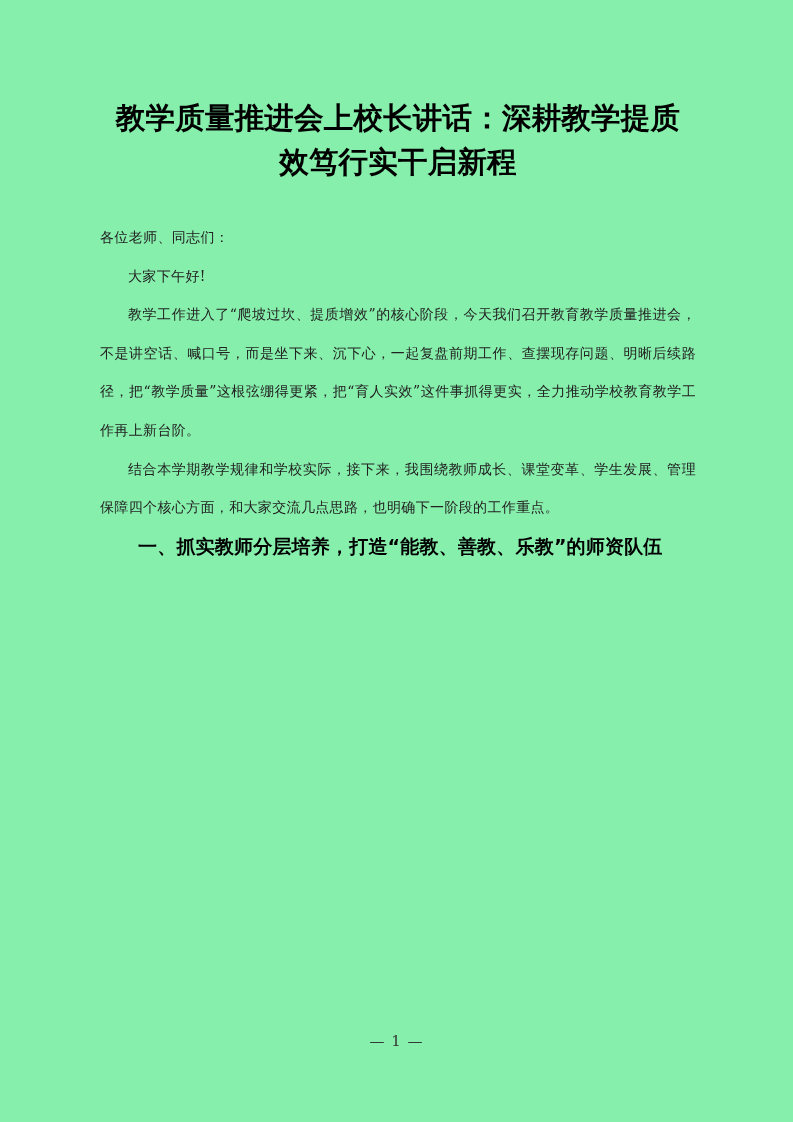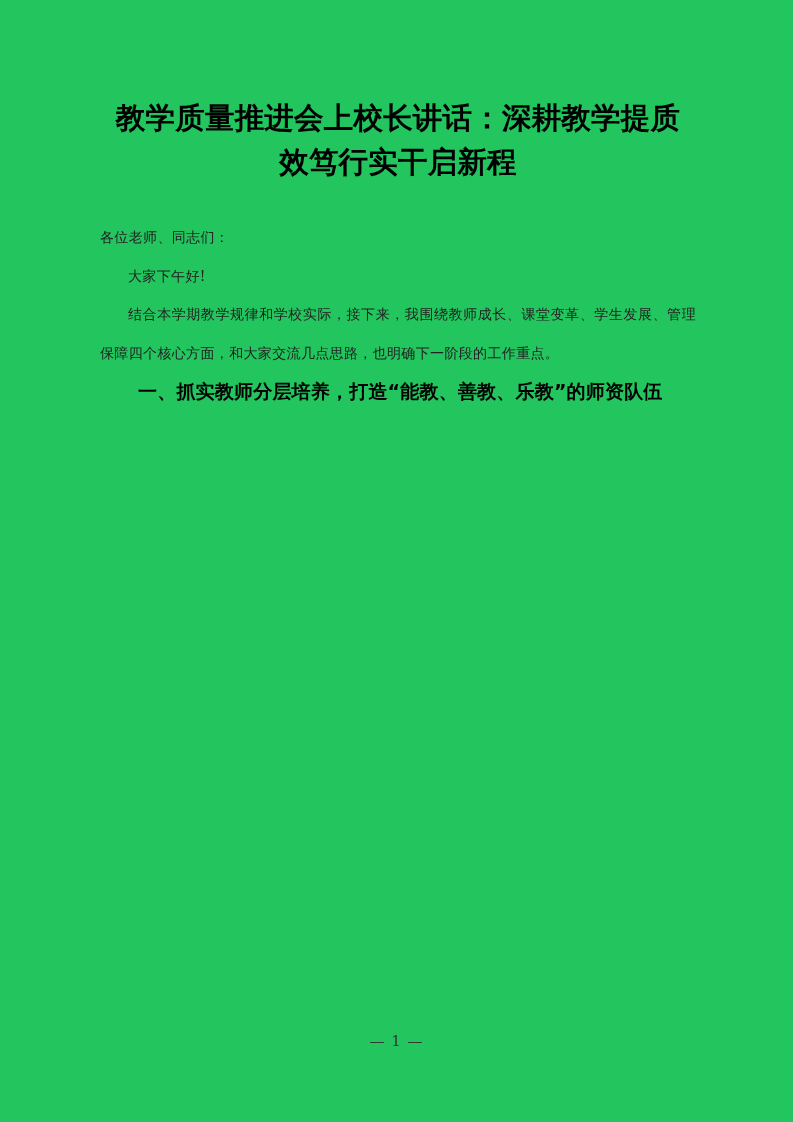--- a/index.html
+++ b/index.html
@@ -15,21 +15,21 @@
     font-family: "DejaVu Serif", "Liberation Serif", serif;
     color: #1a1a1a;
   }
 
   .page {
     position: absolute;
     left: 0;
     top: 0;
     width: 793px;
     height: 1122px;
-    background: #22c55e;
+    background: #86efac;
   }
 
   .content {
     position: absolute;
     left: 100px;
     top: 96px;
     width: 596px;
   }
 
   
@@ -96,20 +96,21 @@
 <div class="page">
 
   <div class="content">
 
     <h1 class="doc-title">教学质量推进会上校长讲话：深耕教学提质效笃行实干启新程</h1>
 
     <p class="para noindent">各位老师、同志们：</p>
 
     <p class="para indent">大家下午好!</p>
 
+    <p class="para indent">教学工作进入了“爬坡过坎、提质增效”的核心阶段，今天我们召开教育教学质量推进会，不是讲空话、喊口号，而是坐下来、沉下心，一起复盘前期工作、查摆现存问题、明晰后续路径，把“教学质量”这根弦绷得更紧，把“育人实效”这件事抓得更实，全力推动学校教育教学工作再上新台阶。</p>
 
 
     <p class="para indent">结合本学期教学规律和学校实际，接下来，我围绕教师成长、课堂变革、学生发展、管理保障四个核心方面，和大家交流几点思路，也明确下一阶段的工作重点。</p>
 
     <p class="section-heading">一、抓实教师分层培养，打造“能教、善教、乐教”的师资队伍</p>
 
 
   </div>
 
   <div class="footer">— 1 —</div>

